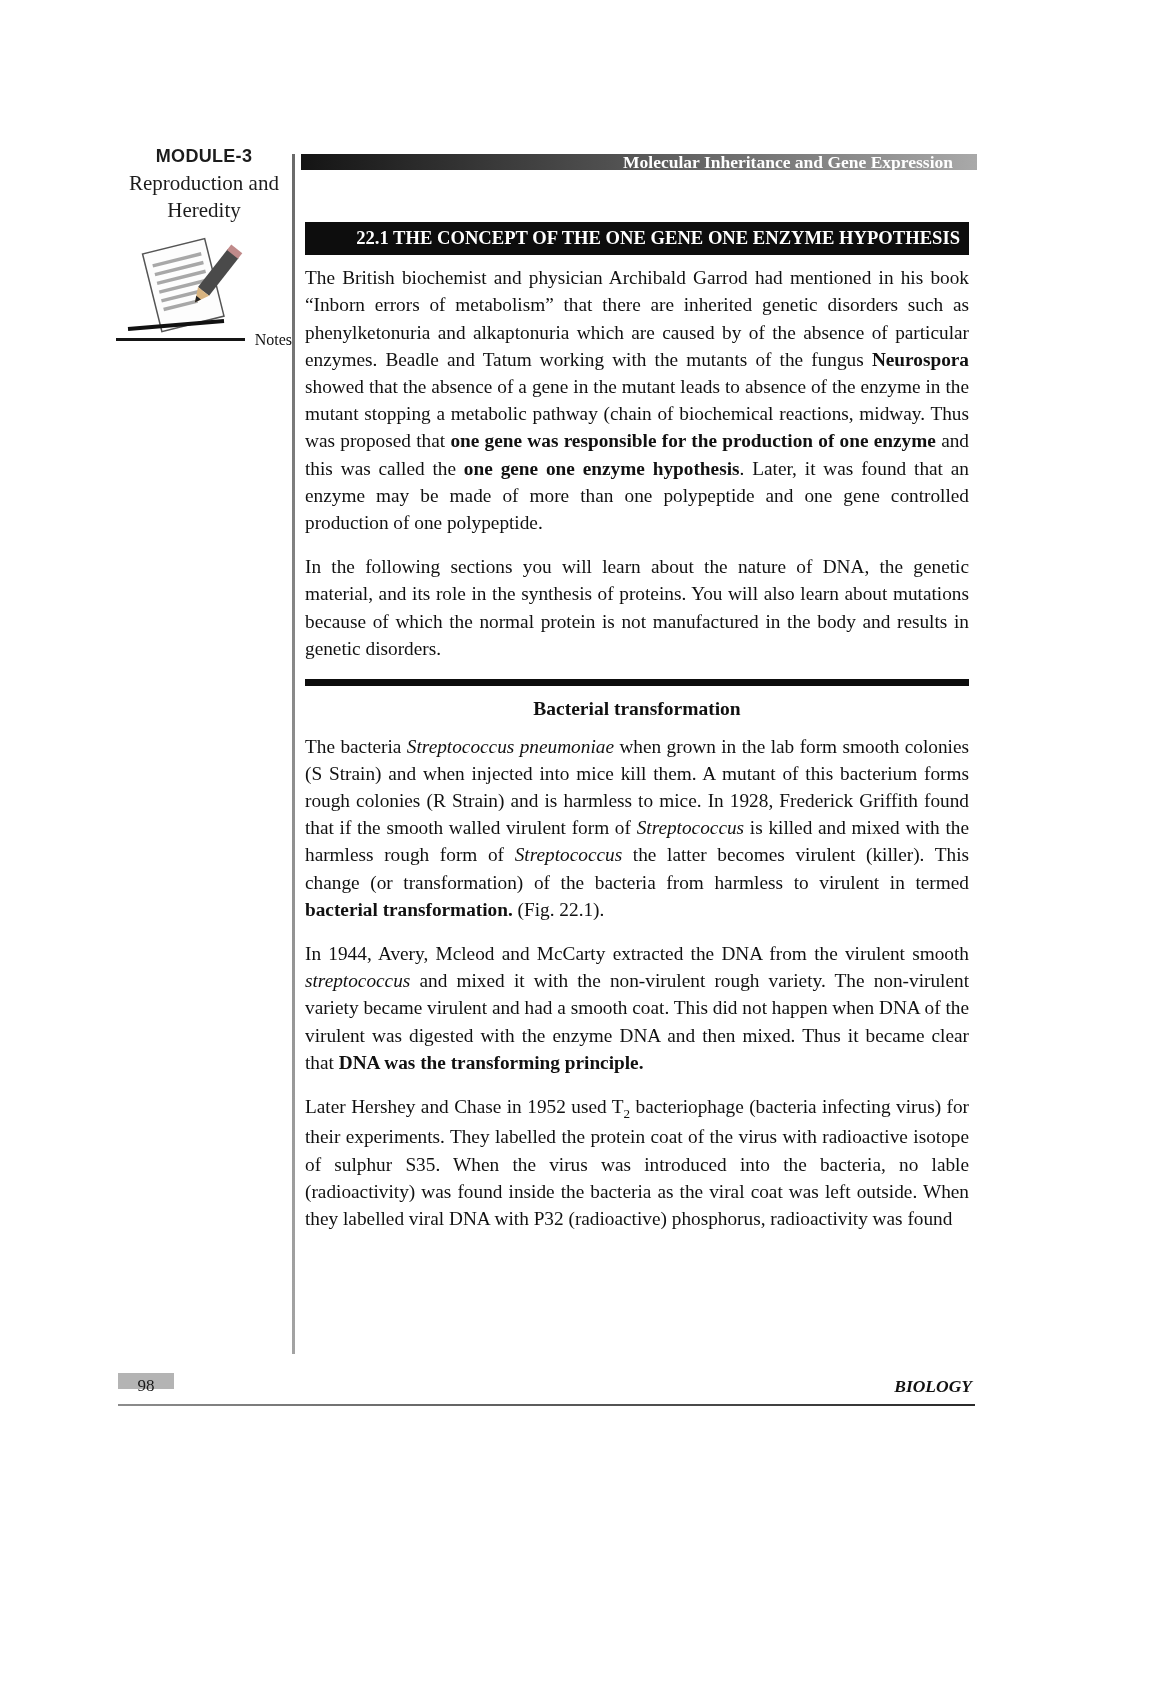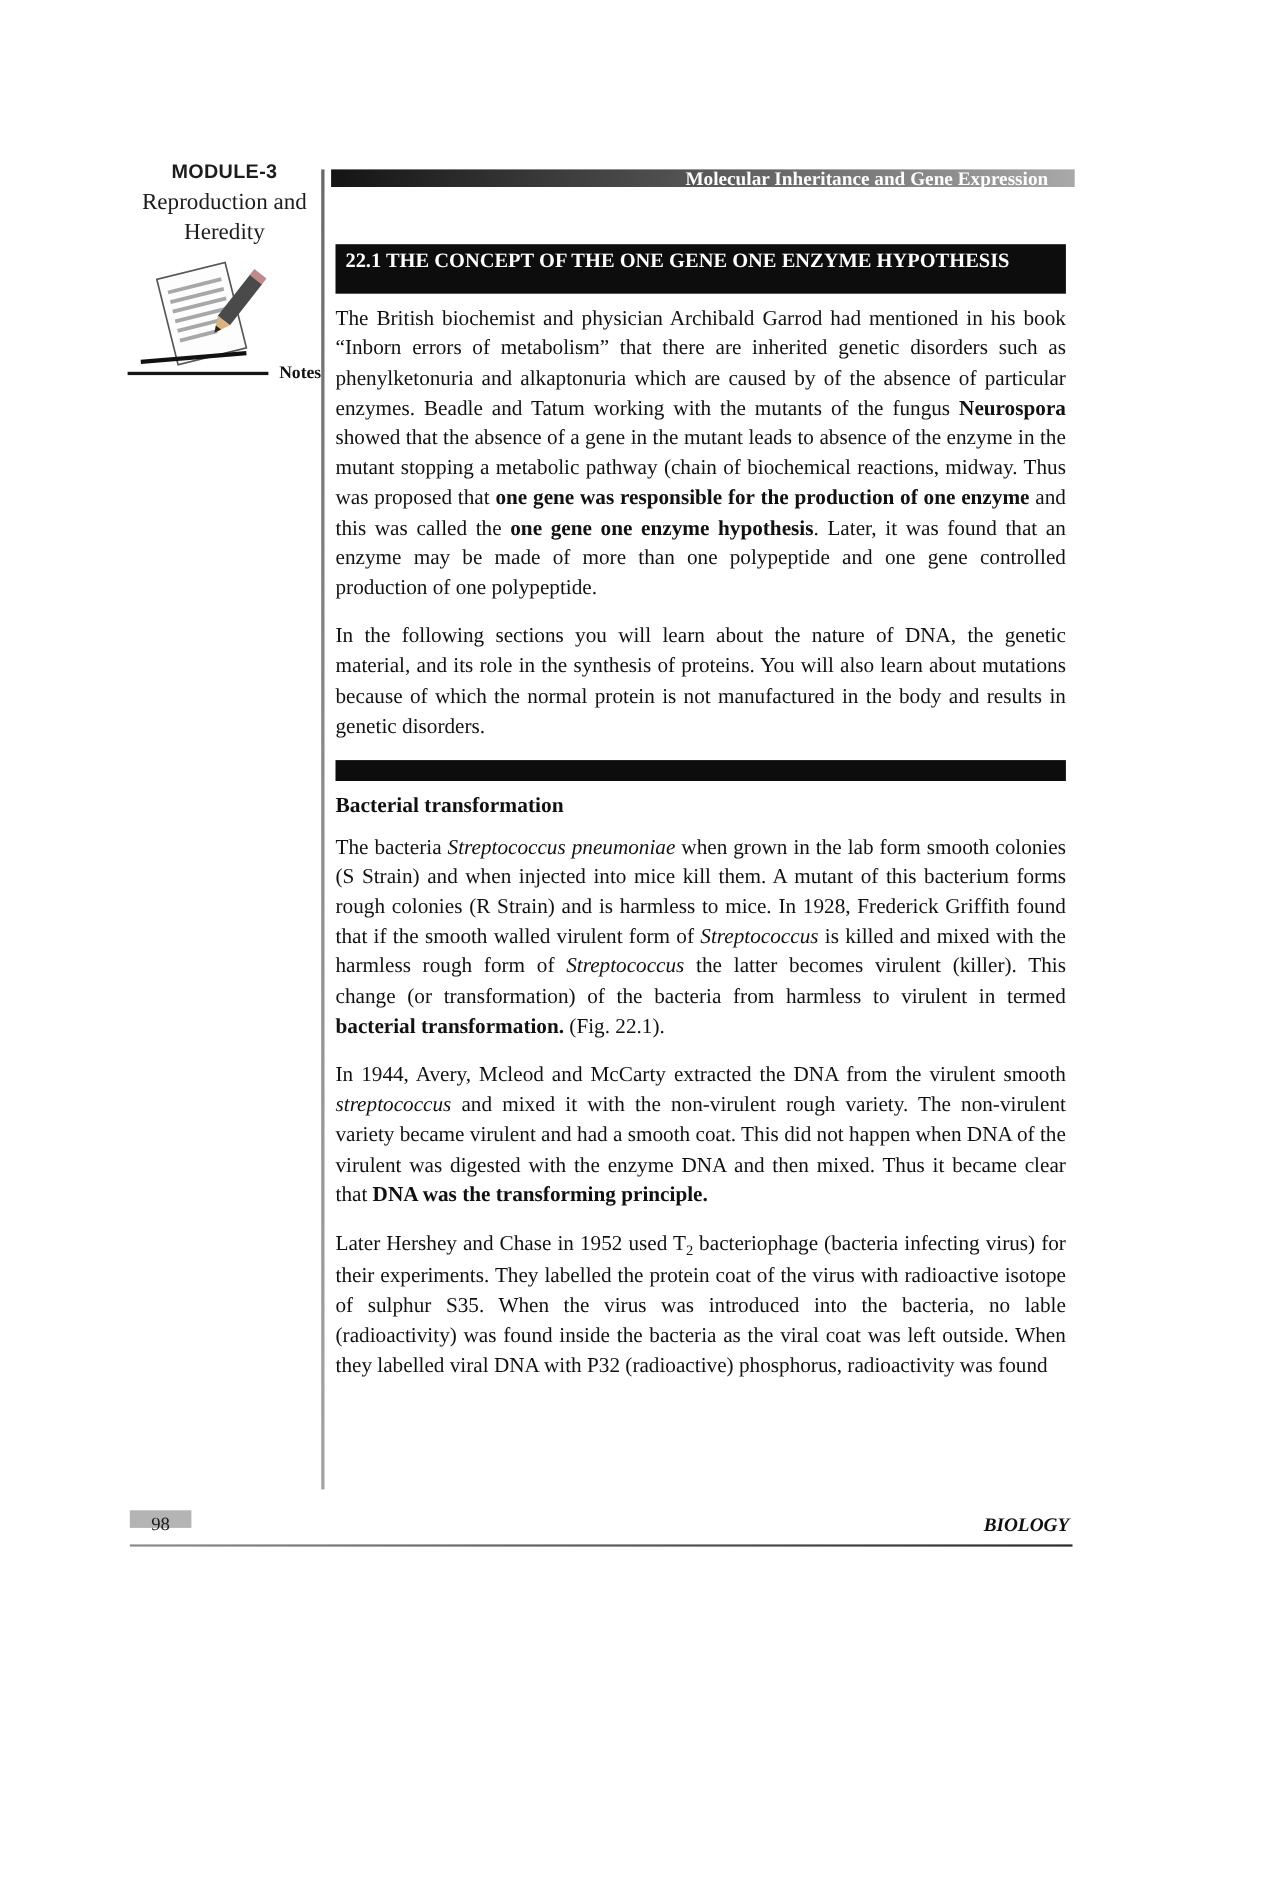--- a/index.html
+++ b/index.html
@@ -5,39 +5,39 @@
   * { margin:0; padding:0; box-sizing:border-box; }
   html,body { background:#ffffff; }
   body { width:1167px; height:1707px; position:relative; font-family:"Liberation Serif", serif; color:#111; overflow:hidden; }
 
   .sidebar { position:absolute; left:116px; top:146px; width:176px; text-align:center; }
   .module-label { font-family:"Liberation Sans", sans-serif; font-weight:bold; font-size:18px; letter-spacing:.3px; color:#1c1c1c; }
   .module-subtitle { font-size:21px; line-height:1.3; margin-top:3px; color:#1c1c1c; }
   .notes-icon { margin-top:8px; height:108px; }
   .notes-row { display:flex; align-items:center; margin-top:-10px; }
   .notes-line { flex:1; height:3px; background:#151515; }
-  .notes-label { font-weight:bold; font-size:16px; margin-left:10px; }
+  .notes-label { font-weight:normal; font-size:16px; margin-left:10px; }
 
   .divider { position:absolute; left:292px; top:154px; width:3px; height:1200px;
              background:linear-gradient(180deg,#6a6a6a 0%,#8d8d8d 50%,#a3a3a3 100%); }
 
   .banner { position:absolute; left:301px; top:154px; width:676px; height:16px;
             background:linear-gradient(90deg,#141414 0%,#4f4f4f 45%,#a9a9a9 100%);
             color:#ffffff; font-weight:bold; font-size:17.5px;
             display:flex; align-items:center; justify-content:flex-end;
             padding-right:24px; }
 
   .content { position:absolute; left:305px; top:222px; width:664px;
              font-size:19.3px; line-height:1.41; text-align:justify; }
   .section-bar { background:#0d0d0d; color:#ffffff; font-size:18.6px; font-weight:bold;
-                 padding:3px 9px 16px; margin:0 0 9px 0; text-align:left; font-family:"Liberation Serif", serif; }
+                 padding:3px 9px 4px; margin:0 0 9px 0; text-align:right; font-family:"Liberation Serif", serif; }
   .section-bar .line1 { word-spacing:7px; }
   .section-bar .line2 { display:block; margin-left:57px; }
   p.para { margin:0 0 17px 0; }
-  h3.subhead { font-size:19.5px; font-weight:bold; margin:3px 0 10px; text-align:left; }
+  h3.subhead { font-size:19.5px; font-weight:bold; margin:3px 0 10px; text-align:center; }
   sub { font-size:0.68em; }
 
   .page-num { position:absolute; left:118px; top:1373px; width:56px; height:16px;
               background:#b4b4b4; text-align:center; line-height:26px; font-size:17px; color:#1a1a1a; }
   .book-title { position:absolute; right:195px; top:1376px; font-weight:bold; font-style:italic; font-size:17.5px; }
   .footer-rule { position:absolute; left:118px; top:1404px; width:857px; height:2px;
                  background:linear-gradient(90deg,#8c8c8c,#2a2a2a); }
 </style>
 </head>
 <body>

